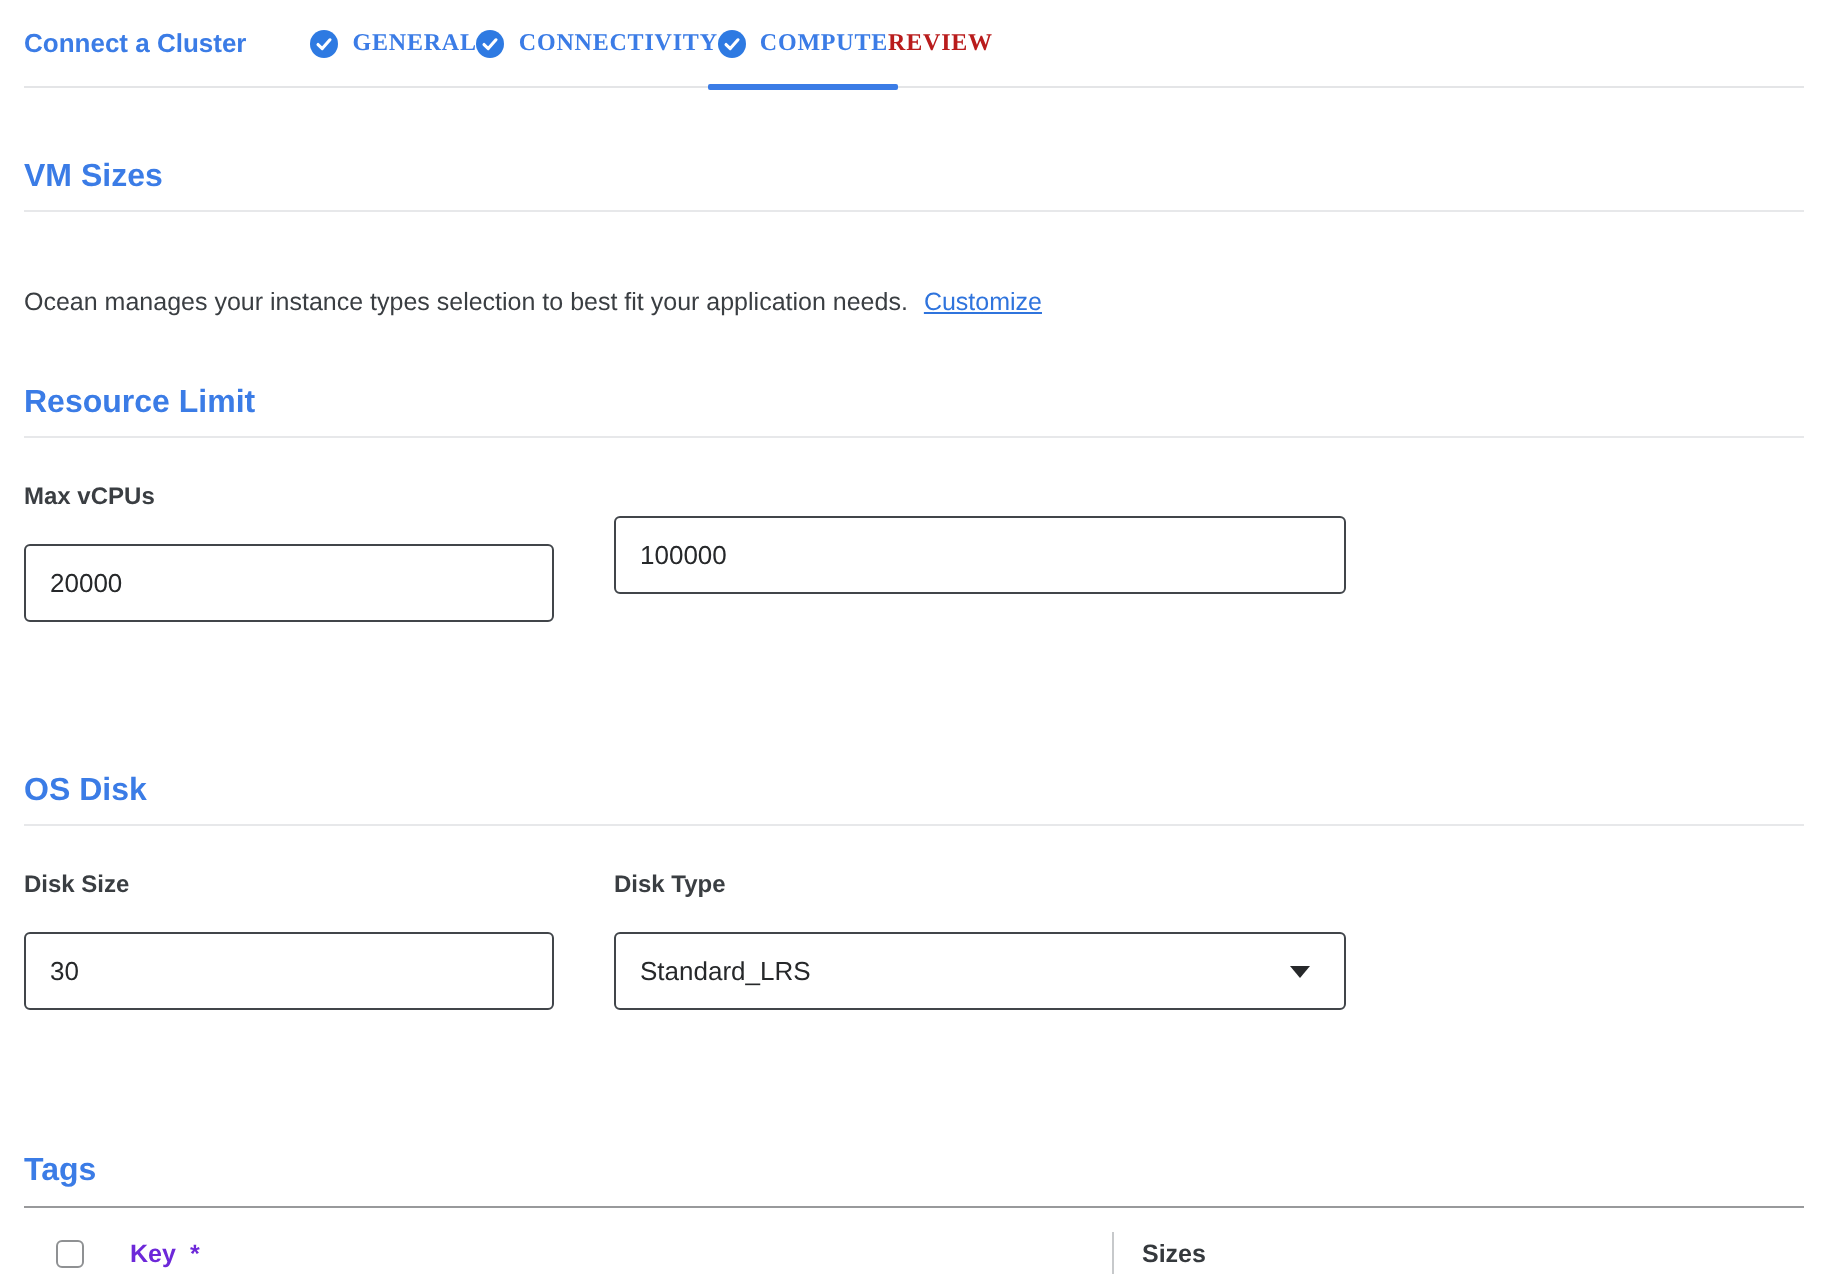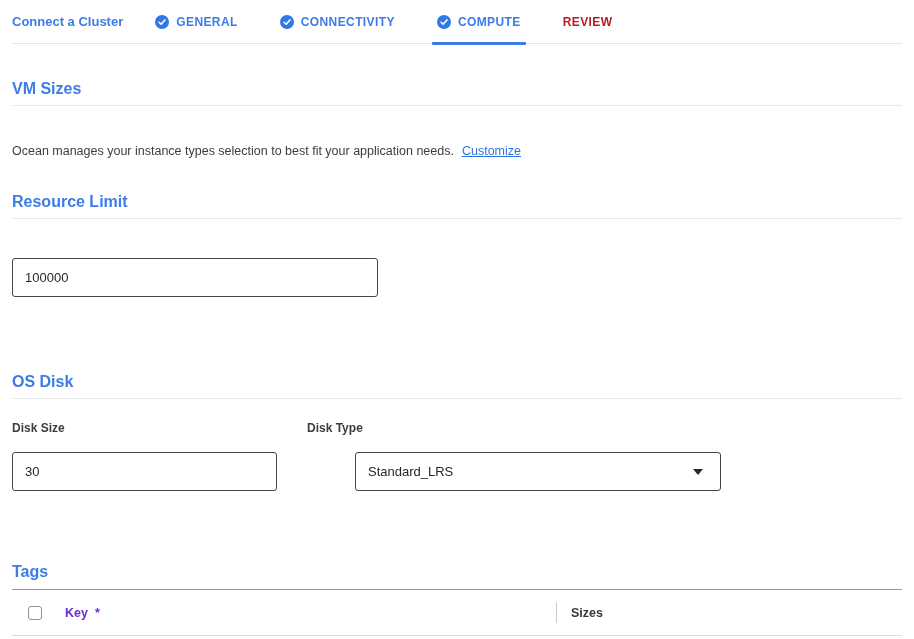--- a/index.html
+++ b/index.html
@@ -3,21 +3,21 @@
 <meta charset="utf-8">
 <style>
   * { box-sizing: border-box; margin: 0; padding: 0; }
   html, body { width: 914px; height: 639px; overflow: hidden; background: #fff; }
   body { font-family: "Liberation Sans", sans-serif; color: #35393d; }
   .page { padding: 0 12px; width: 914px; }
 
   
   .topbar { display: flex; align-items: center; height: 44px; border-bottom: 1px solid #e4e5e7; position: relative; }
   .page-title { font-size: 13px; font-weight: 700; color: #3b7ce6; white-space: nowrap; }
-  .tabs { display: flex; align-items: stretch; gap: 42px; margin-left: 32px; height: 100%; }
+  .tabs { display: flex; align-items: stretch; margin-left: 32px; height: 100%; font-family: Liberation Serif, serif; }
   .tab { position: relative; display: flex; align-items: center; gap: 7px; font-size: 12px; font-weight: 700;
          letter-spacing: .4px; color: #3b7ce6; cursor: pointer; }
   .tab.inactive { color: #b91c1c; }
   .tab.active::after { content: ""; position: absolute; left: -5px; right: -5px; bottom: -2px; height: 3px;
                        background: #3b7ce6; border-radius: 1px; }
   .check-icon { width: 14px; height: 14px; display: block; }
 
   
   .section-title { font-size: 16px; font-weight: 700; color: #3b7ce6; line-height: 20px; }
   .rule { border: none; border-top: 1px solid #e7e8ea; margin-top: 6px; }
@@ -28,21 +28,21 @@
 
   .desc-row { margin-top: 38px; font-size: 12.5px; color: #3a3e42; }
   .link { color: #2f74dd; text-decoration: underline; margin-left: 8px; cursor: pointer; }
 
   .form-row { display: flex; gap: 30px; margin-top: 22px; }
   .field-label { display: block; font-size: 12px; font-weight: 600; color: #3a3e42; line-height: 14px; }
   .field input, .select { margin-top: 17px; height: 39px; width: 100%; border: 1px solid #41454a; border-radius: 3px;
       padding: 0 12px; font-size: 13px; color: #26282a; font-family: "Liberation Sans", sans-serif; background: #fff; }
   .field-sm { width: 265px; }
   .field-lg { width: 366px; }
-  .select { display: flex; align-items: center; justify-content: space-between; cursor: pointer; margin-left: 48px; }
+  .select { display: flex; align-items: center; justify-content: space-between; cursor: pointer; }
   .caret { width: 0; height: 0; border-left: 5px solid transparent; border-right: 5px solid transparent;
            border-top: 6px solid #26282a; margin-right: 5px; }
 
   
   .tags-table { margin-top: 7px; border-top: 1px solid #98999b; }
   .tags-header-row { position: relative; display: flex; align-items: center; height: 46px; border-bottom: 1px solid #dcdddf; }
   .checkbox { display: inline-block; width: 14px; height: 14px; border: 1.5px solid #8f9193; border-radius: 3px;
               margin-left: 16px; background: #fff; cursor: pointer; }
   .col-key { margin-left: 23px; font-size: 12.5px; font-weight: 700; color: #6d28d9; }
   .required { margin-left: 7px; font-weight: 700; }
@@ -89,20 +89,24 @@
     <hr class="rule">
     <div class="desc-row">
       <span>Ocean manages your instance types selection to best fit your application needs.</span><span class="link">Customize</span>
     </div>
   </div>
 
   <div class="sec-rl">
     <div class="section-title">Resource Limit</div>
     <hr class="rule">
     <div class="form-row">
+      <div class="field field-sm">
+        <label class="field-label">Max vCPUs</label>
+        <input type="text" value="20000" style="">
+      </div>
       <div class="field field-lg">
         <input type="text" value="100000" style="">
       </div>
     </div>
   </div>
 
   <div class="sec-os">
     <div class="section-title">OS Disk</div>
     <hr class="rule">
     <div class="form-row">

